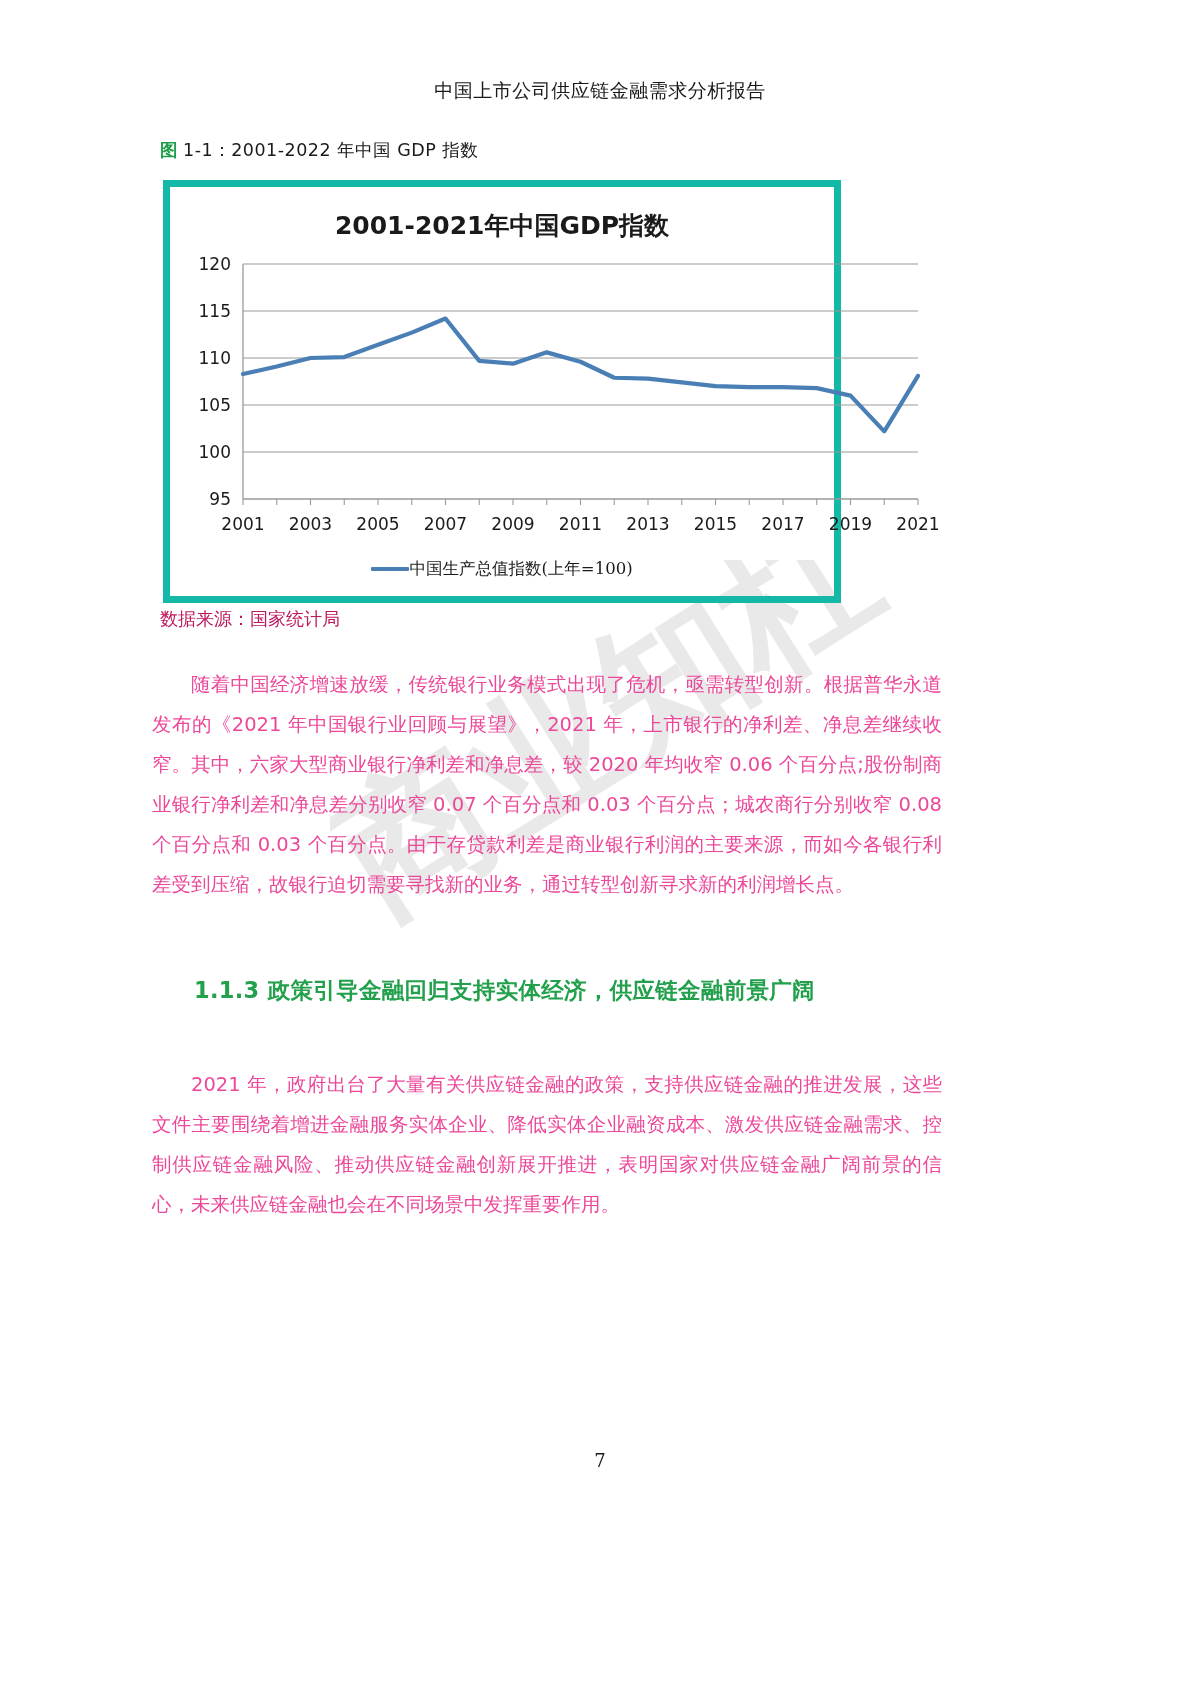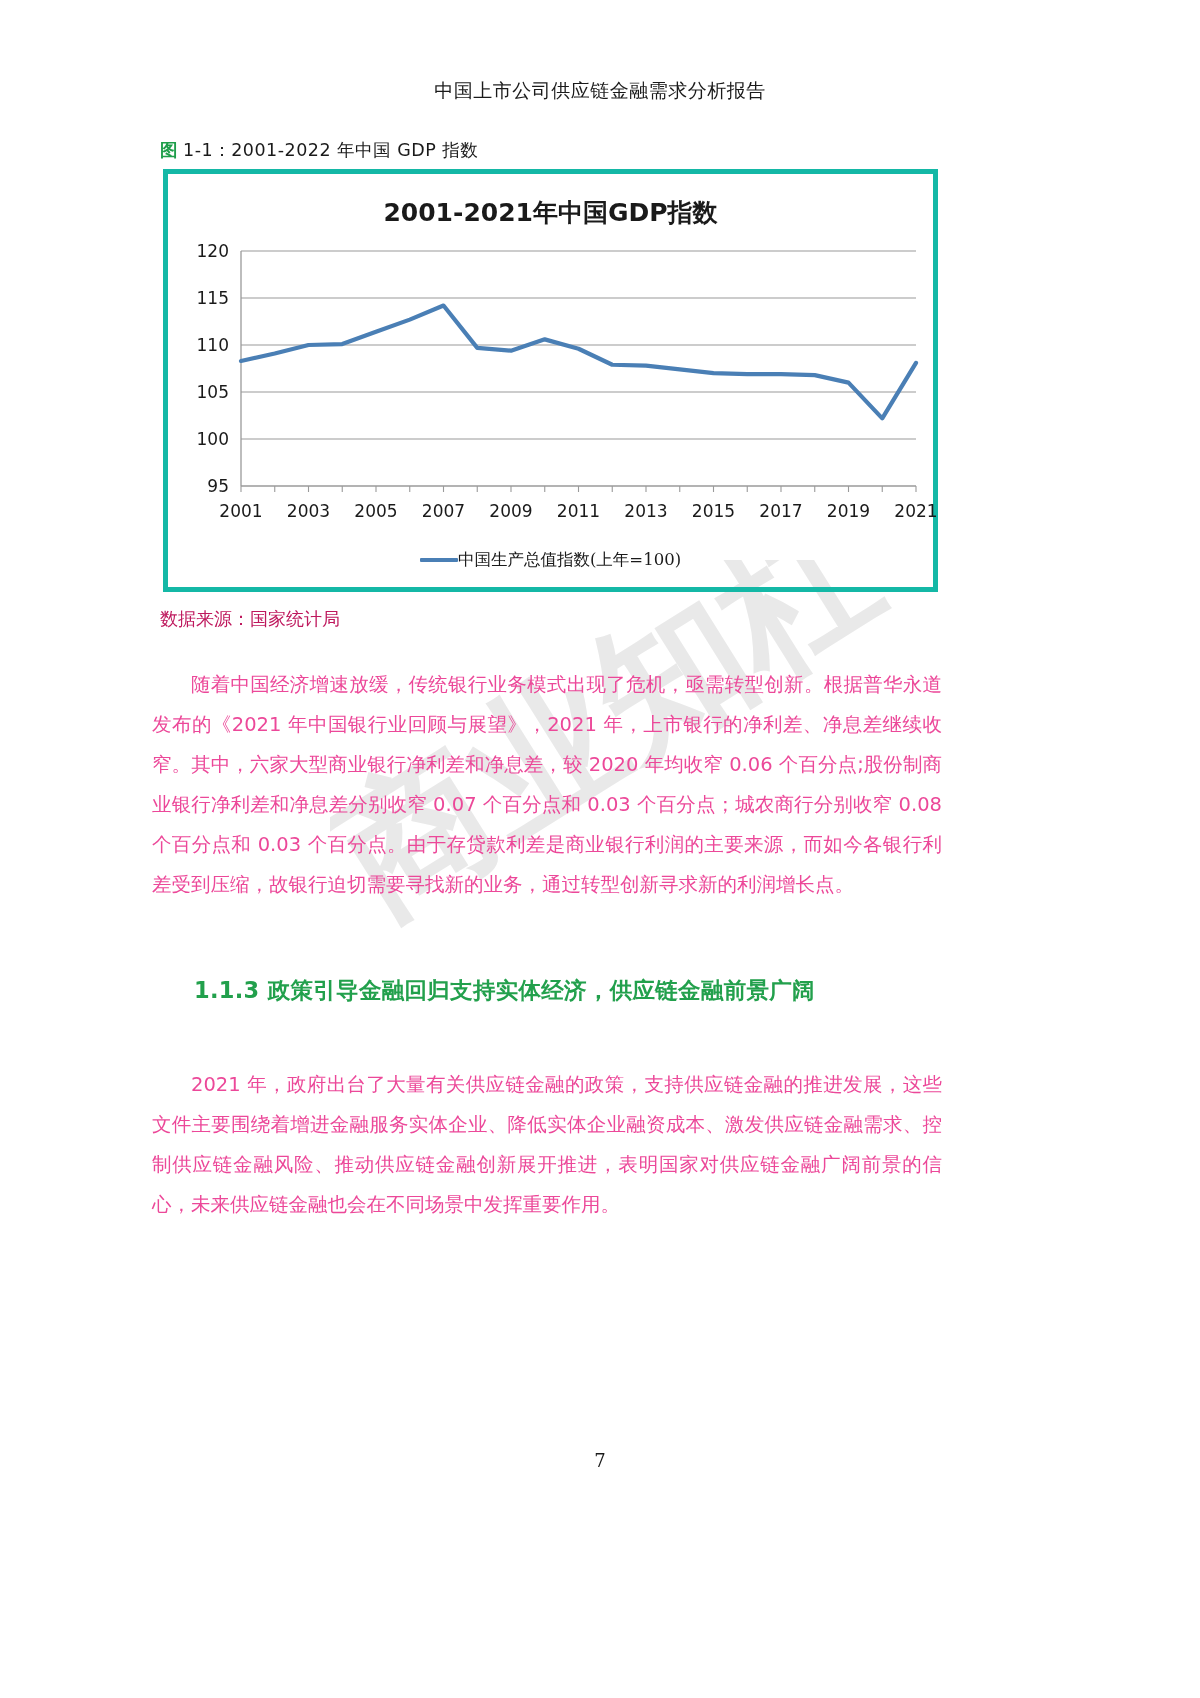--- a/index.html
+++ b/index.html
@@ -44,23 +44,23 @@
     font-size:17.5px;
     color:#1a1a1a;
     white-space:nowrap;
   }
   .fig-caption .tag { color:#1e9e4a; font-weight:600; }
   .fig-caption .num { letter-spacing:0.5px;text-align:center; }
 
   
   .chart-box {
     position:absolute;
-    left:163px; top:169px;
-    width:775px; height:423px;
-    border:5px solid #14b8a6;
+    left:163px; top:180px;
+    width:678px; height:423px;
+    border:7px solid #14b8a6;
     background:transparent;
     box-sizing:border-box;
   }
   .chart-title {
     position:absolute;
     left:0; top:22px; width:100%;
     text-align:center;
     font-family:"DejaVu Sans", sans-serif;
     font-weight:bold;
     font-size:25px;

